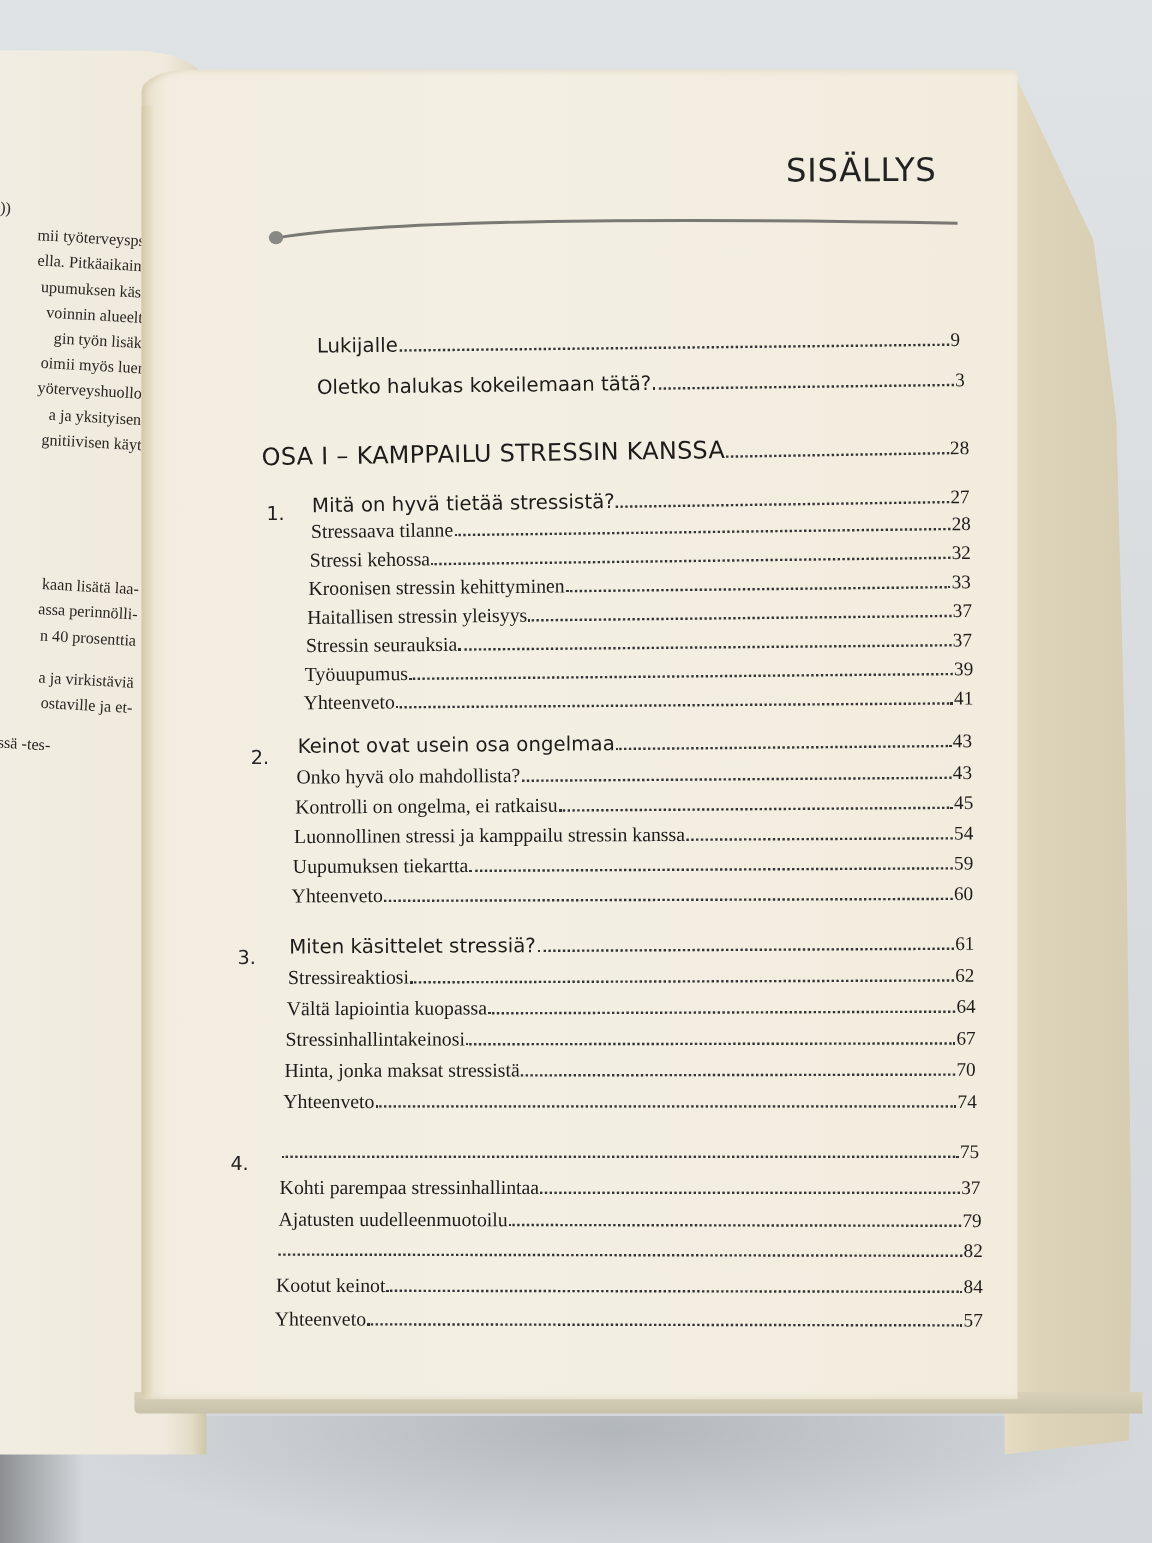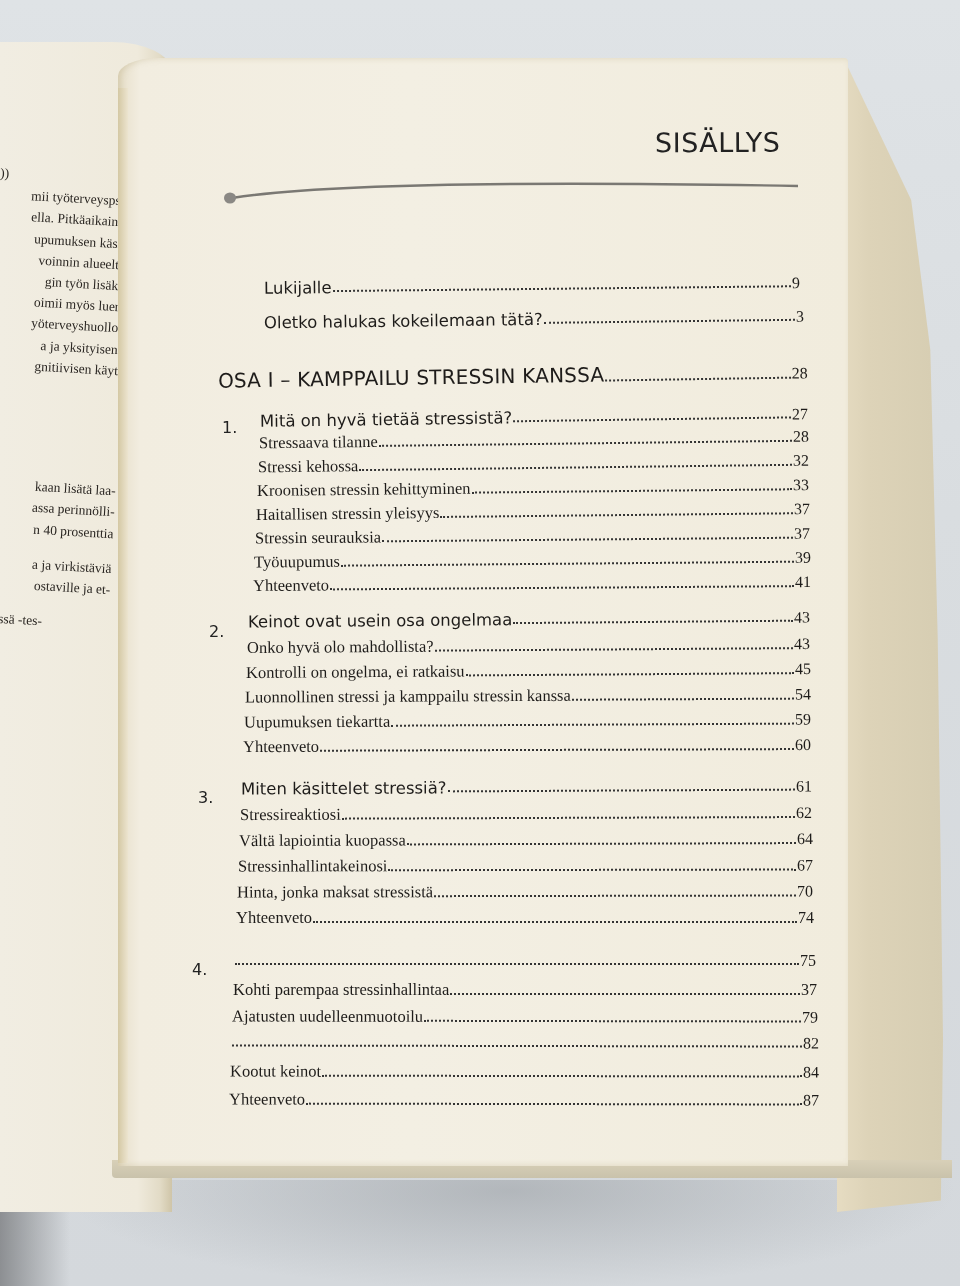--- a/index.html
+++ b/index.html
@@ -292,18 +292,18 @@
             <span class="page">82</span>
         </div>
         <div class="entry serif" style="left:112px; top:1004px; width:589px; transform:rotate(0.1deg);">
           <span class="label">Kootut keinot</span>
             <span class="dots"></span>
             <span class="page">84</span>
         </div>
         <div class="entry serif" style="left:111px; top:1032px; width:590px; transform:rotate(0.1deg);">
           <span class="label">Yhteenveto</span>
             <span class="dots"></span>
-            <span class="page">87</span>
+            <span class="page">57</span>
         </div>
       </div>
     </div>
   </div>
 </div>
 
 </body></html>

